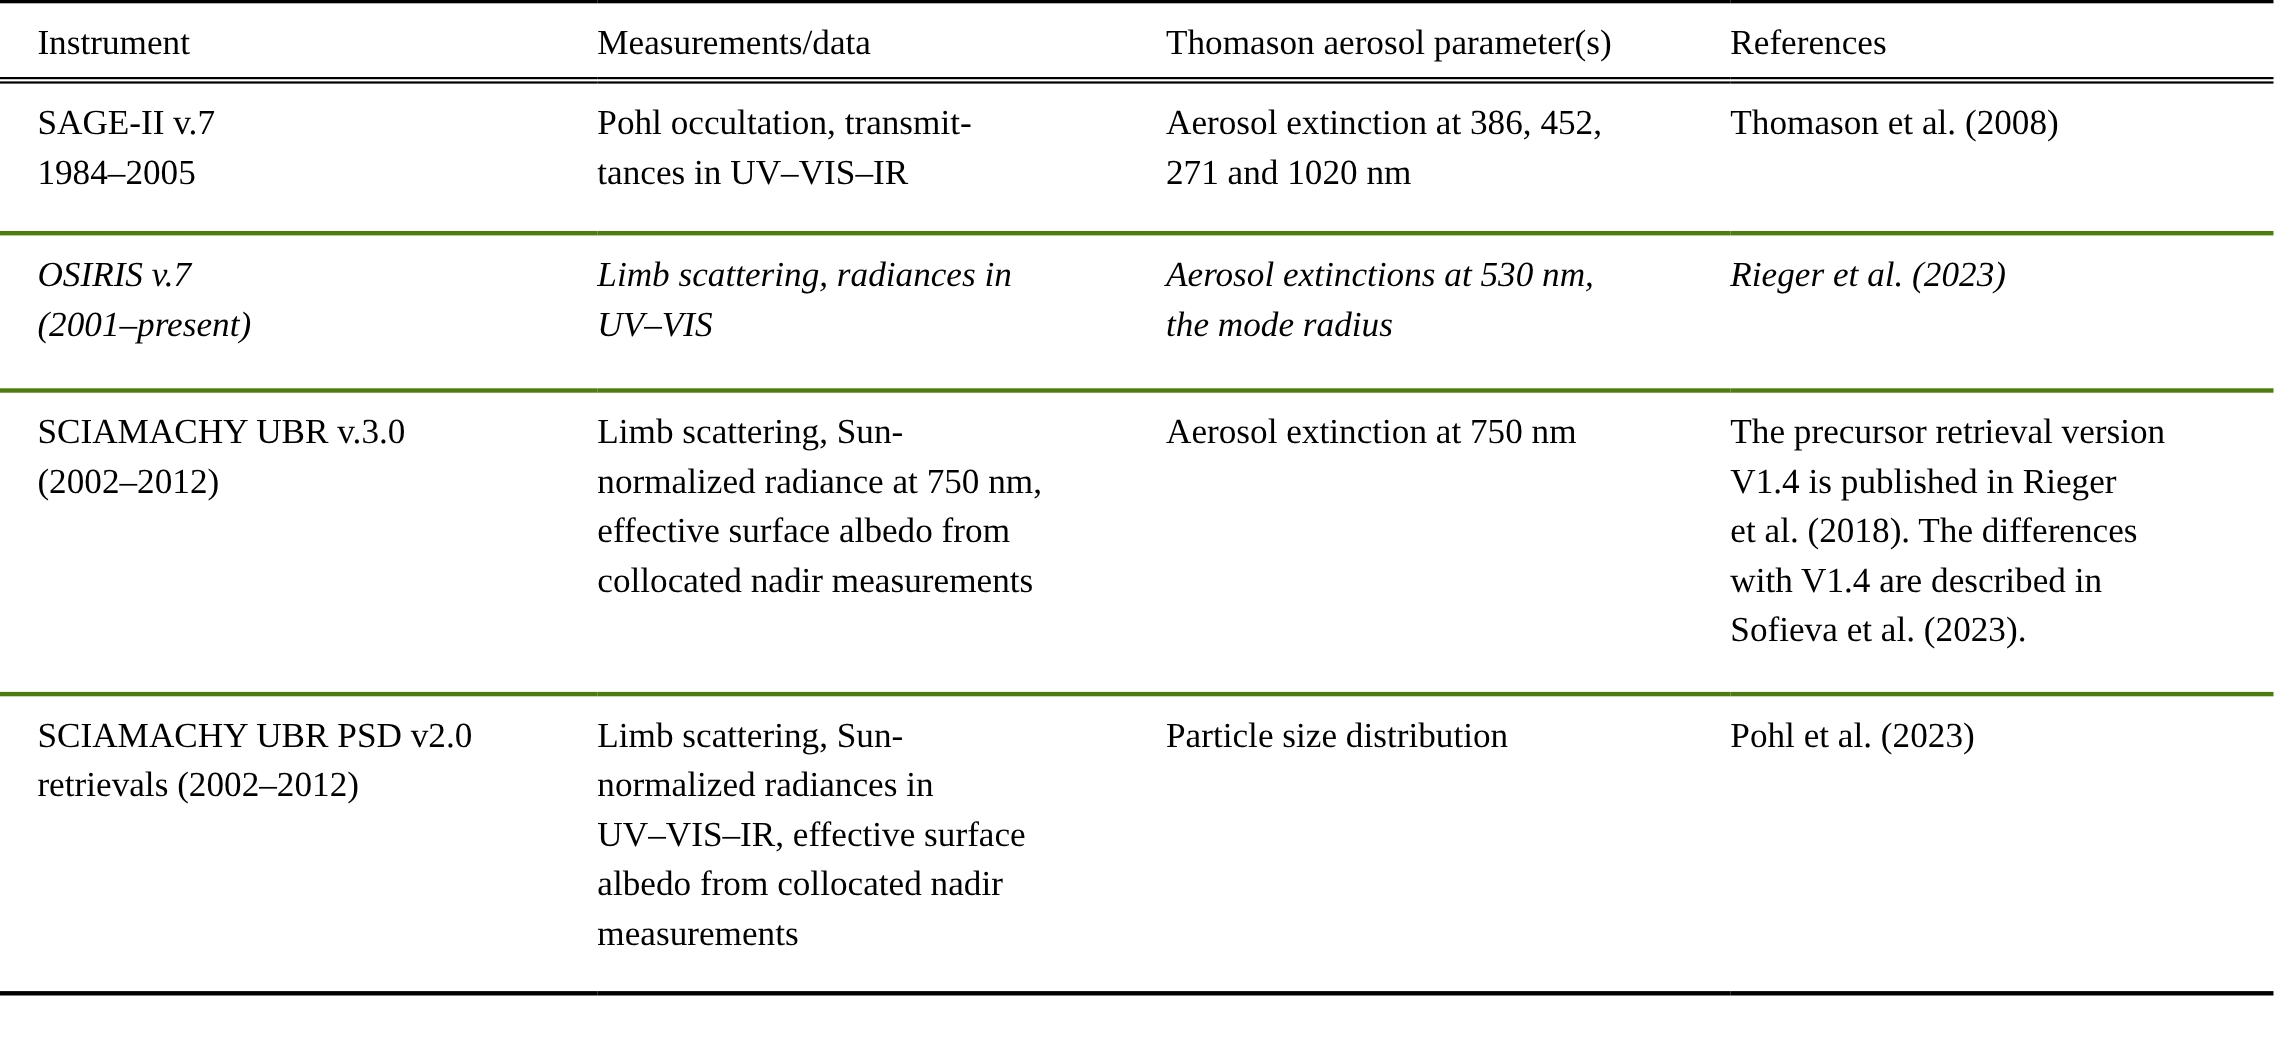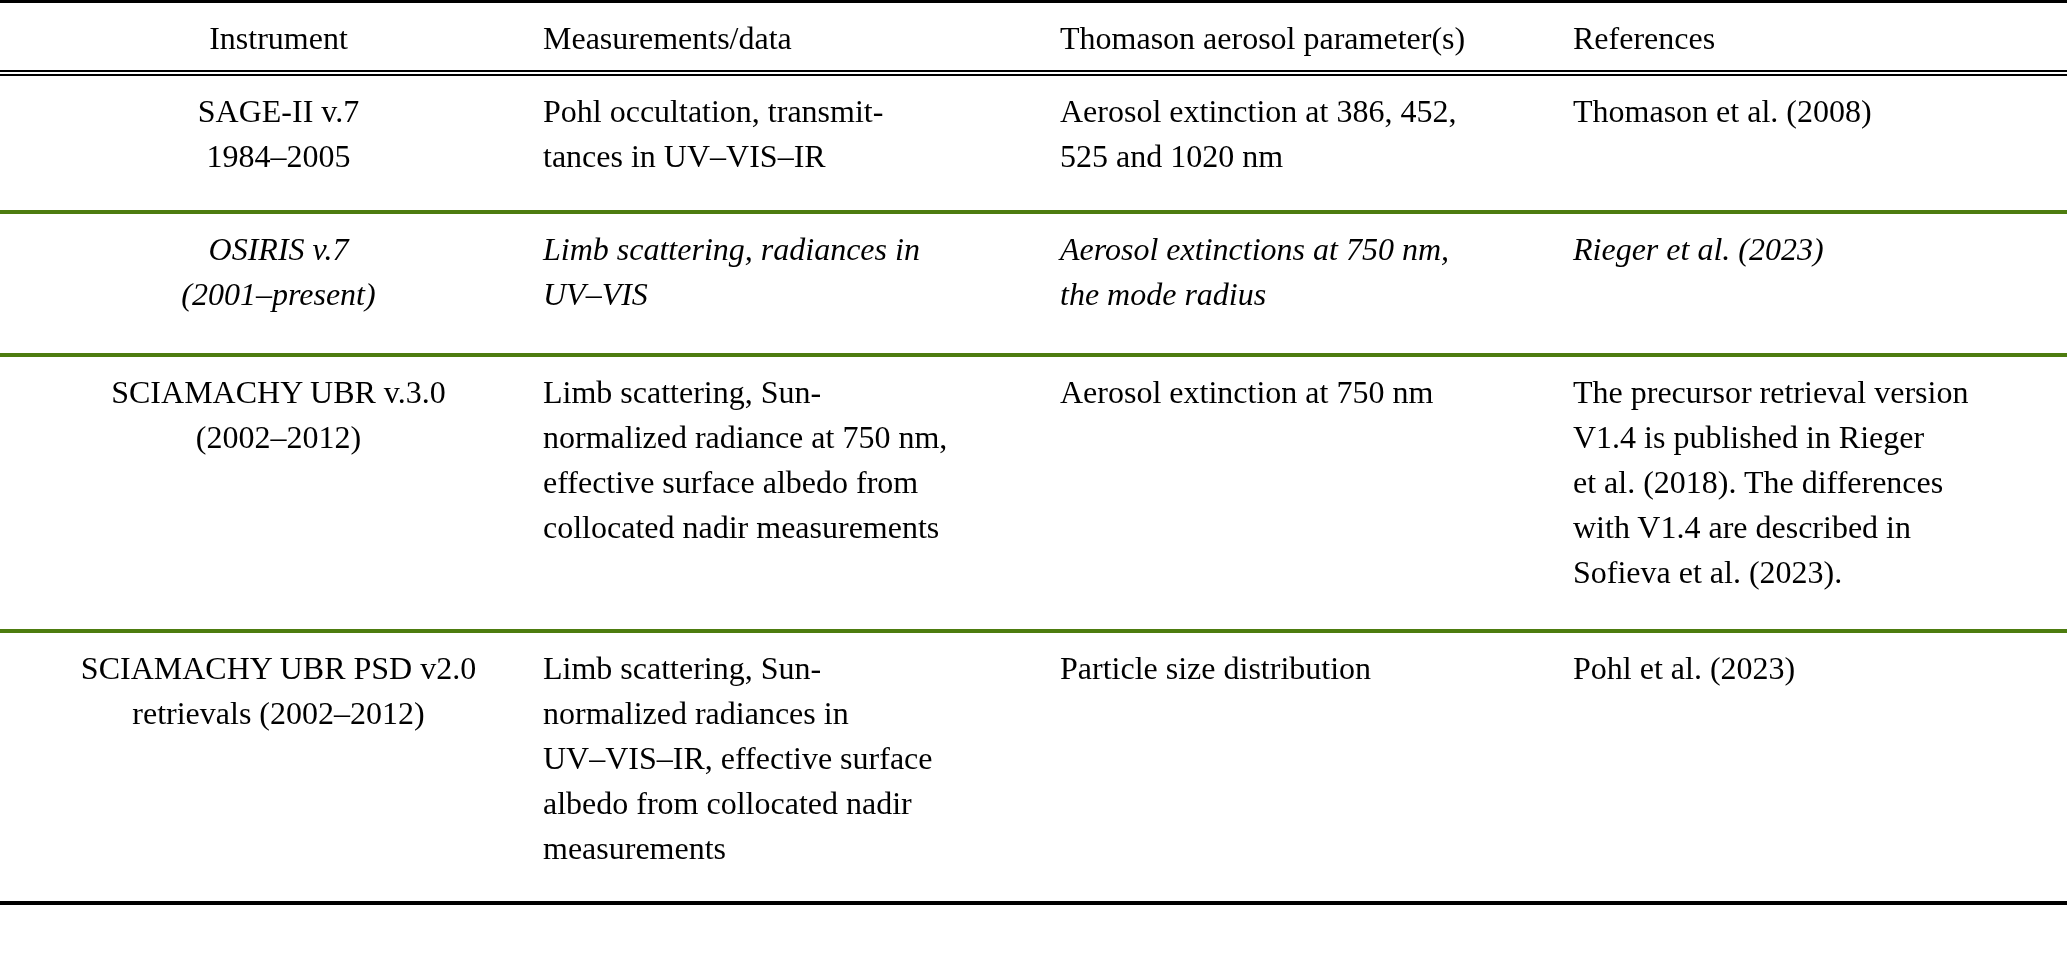--- a/index.html
+++ b/index.html
@@ -36,21 +36,21 @@
   tbody tr:last-child {
     border-bottom: 4px solid #000;
   }
   th, td {
     vertical-align: top;
     text-align: left;
     font-weight: normal;
     padding: 13px 20px 9px 0;
     white-space: pre-line;
   }
-  th:first-child, td:first-child { padding-left: 34px; text-align: center; }
+  th:first-child, td:first-child { padding-left: 34px; }
 
   thead tr    { height: 65px;  }
   tr.row-1 td { height: 112px; }
   tr.row-2 td { height: 160px; }
   tr.row-3 td { height: 117px; font-style: italic; }
   tr.row-4 td { height: 250px; }
   tr.row-5 td { height: 246px; }
 </style>
 </head>
 <body>
@@ -70,29 +70,29 @@
       <th>References</th>
     </tr>
   </thead>
   <tbody>
     <tr class="row-1">
       <td>SAGE-II v.7
 1984–2005</td>
       <td>Pohl occultation, transmit-
 tances in UV–VIS–IR</td>
       <td>Aerosol extinction at 386, 452,
-525 and 1020 nm</td>
+271 and 1020 nm</td>
       <td>Thomason et al. (2008)</td>
     </tr>
     <tr class="row-3">
       <td>OSIRIS v.7
 (2001–present)</td>
       <td>Limb scattering, radiances in
 UV–VIS</td>
-      <td>Aerosol extinctions at 750 nm,
+      <td>Aerosol extinctions at 530 nm,
 the mode radius</td>
       <td>Rieger et al. (2023)</td>
     </tr>
     <tr class="row-4">
       <td>SCIAMACHY UBR v.3.0
 (2002–2012)</td>
       <td>Limb scattering, Sun-
 normalized radiance at 750 nm,
 effective surface albedo from
 collocated nadir measurements</td>

